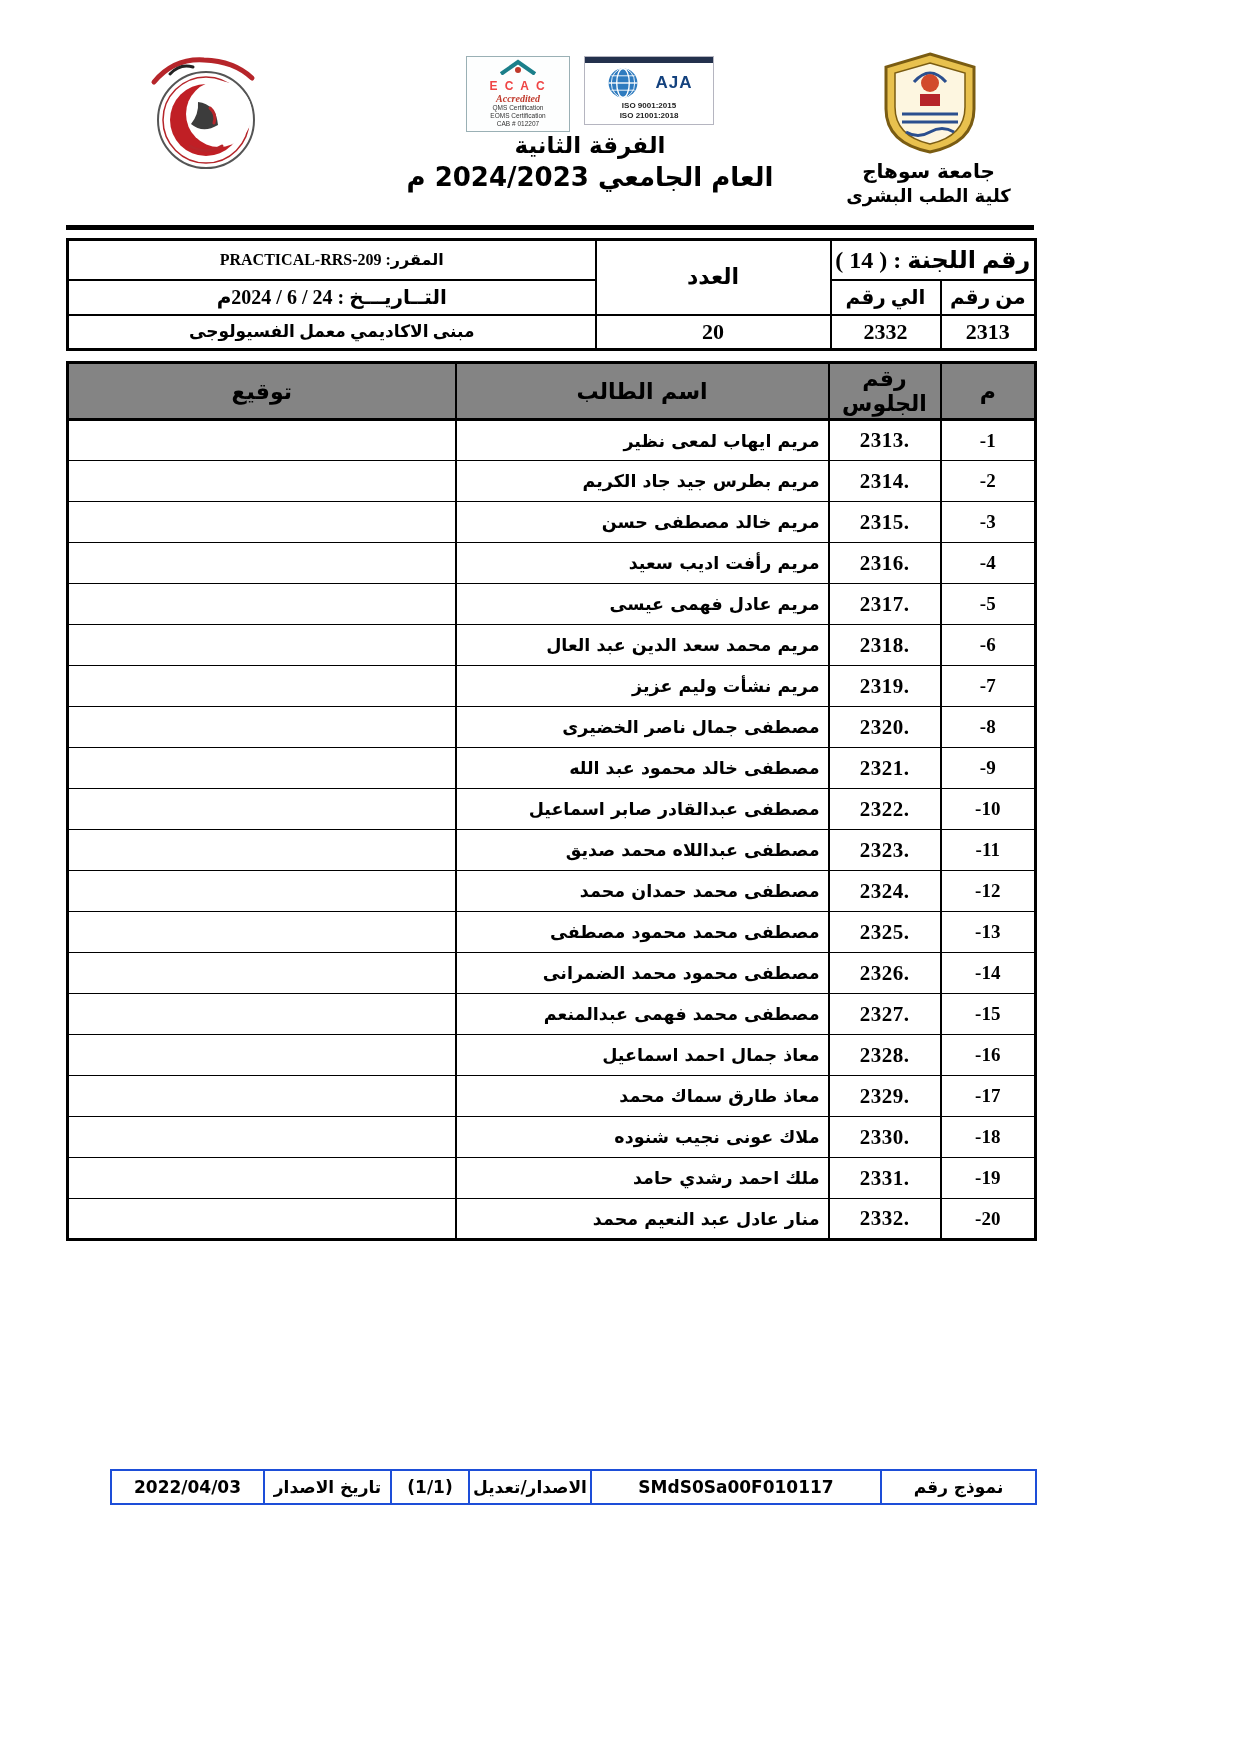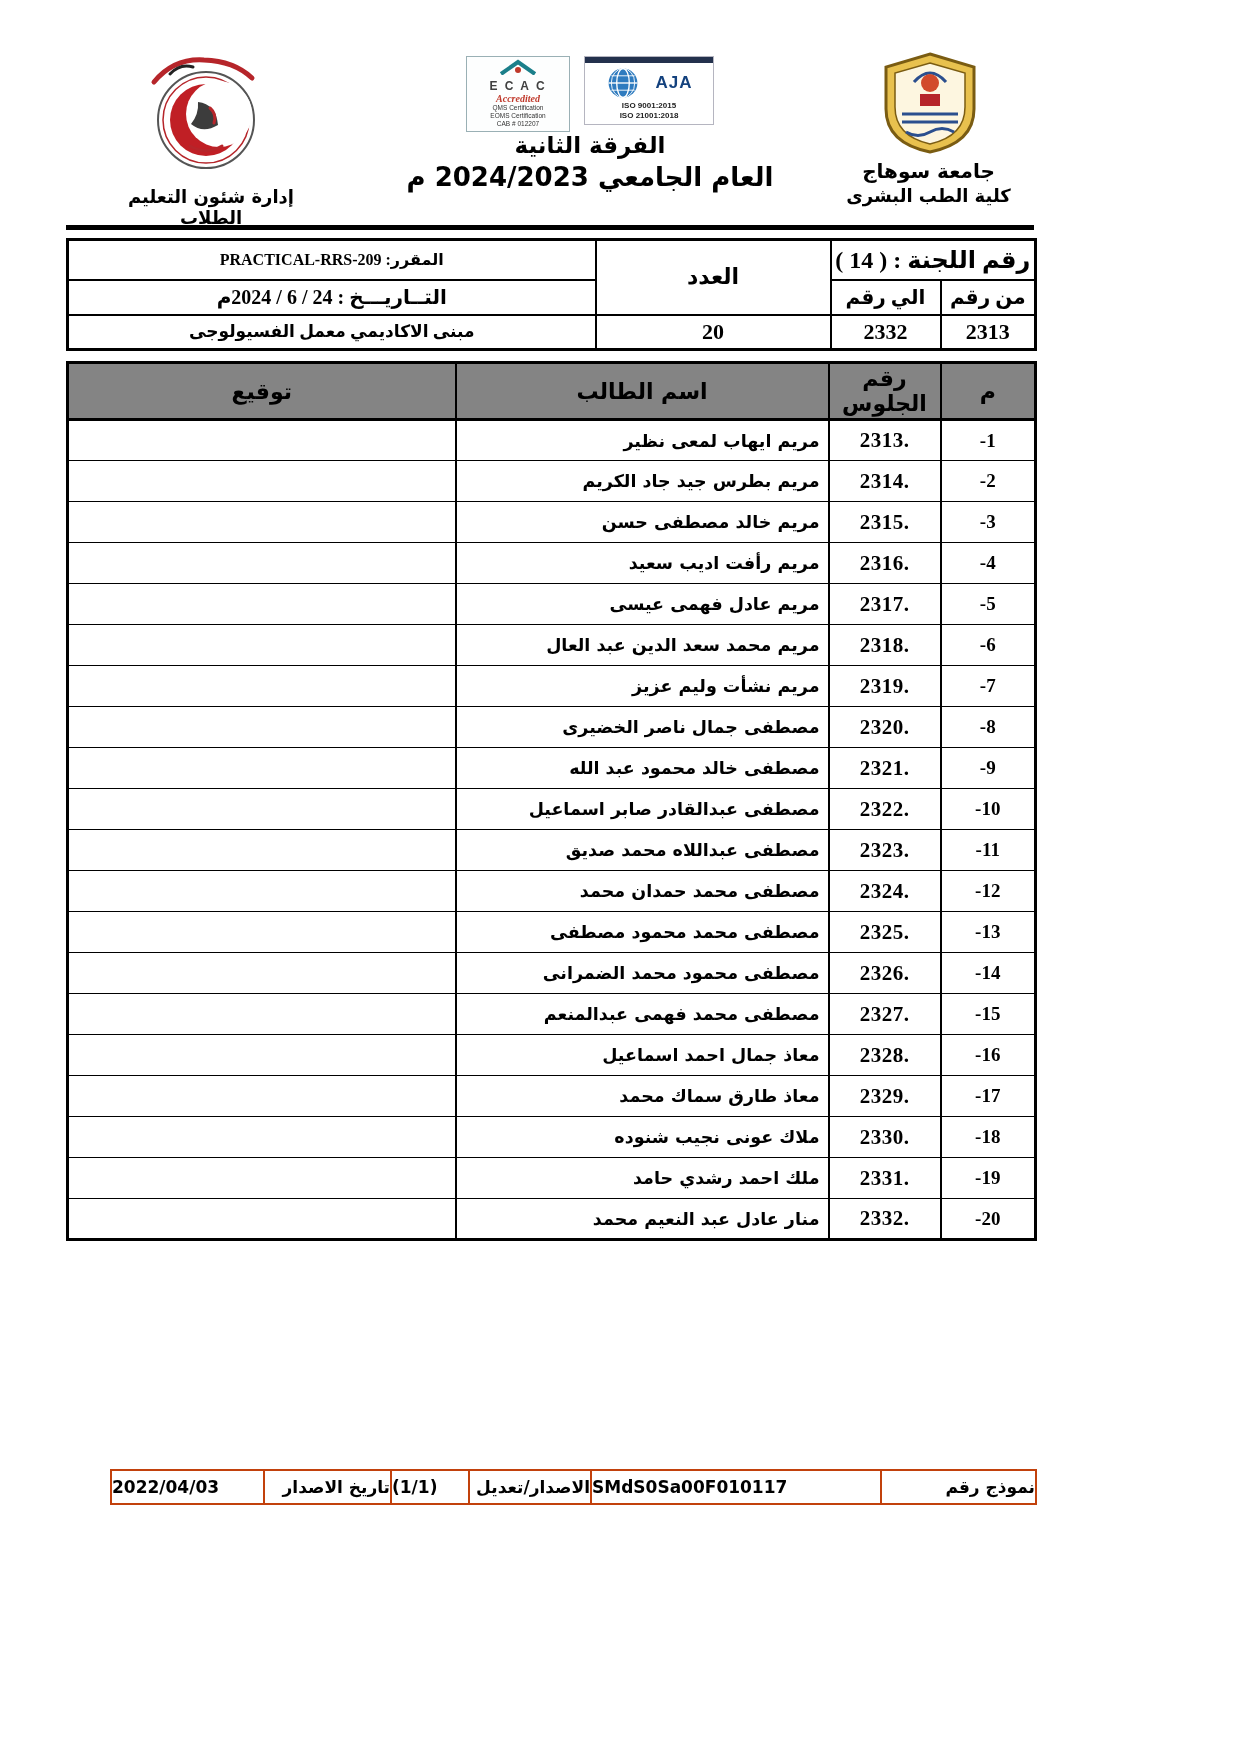--- a/index.html
+++ b/index.html
@@ -8,21 +8,21 @@
   .page { position:absolute; left:66px; top:0; width:968px; padding-top:40px; }
 
   
   .hdr { position:relative; height:185px; }
   .fac-logo { position:absolute; left:60px; top:12px; width:160px; height:122px; }
   .dept { position:absolute; left:30px; top:146px; width:230px; text-align:center;
           font-weight:bold; font-size:18px; font-family:"DejaVu Sans",sans-serif; direction:rtl; }
   .accred { position:absolute; left:374px; top:16px; width:300px; display:flex; gap:14px;
             justify-content:center; align-items:flex-start; }
   .ecac-box { width:104px; border:1px solid #9ab0b5; padding:2px 2px 3px; text-align:center; background:#fdfefe; }
-  .ecac-name { color:#404040; font-weight:bold; font-size:12px; letter-spacing:2px; font-family:"Liberation Sans",sans-serif; }
+  .ecac-name { color:#ef4444; font-weight:bold; font-size:12px; letter-spacing:2px; font-family:"Liberation Sans",sans-serif; }
   .ecac-acc { color:#c0392b; font-weight:bold; font-style:italic; font-size:10px; }
   .ecac-line { font-size:6.5px; color:#333; line-height:8px; font-family:"Liberation Sans",sans-serif; }
   .aja-box { width:130px; border:1px solid #b5b5c0; text-align:center; background:#fff; padding-bottom:3px; }
   .aja-bar { height:6px; background:#23314d; margin-bottom:2px; }
   .aja-top { display:flex; align-items:center; justify-content:center; gap:14px; }
   .aja-name { color:#14427e; font-weight:bold; font-size:17px; font-family:"Liberation Sans",sans-serif; letter-spacing:1px; }
   .aja-line { font-size:8px; font-weight:bold; color:#222; line-height:10px; font-family:"Liberation Sans",sans-serif; }
   .titles { position:absolute; left:324px; top:90px; width:400px; text-align:center; direction:rtl;
             font-family:"DejaVu Sans",sans-serif; }
   .t1 { font-weight:bold; font-size:23px; line-height:30px; }
@@ -58,21 +58,21 @@
   .main td { border:1px solid #000; border-left-width:2px; border-right-width:2px; height:41px; }
   .idx  { direction:ltr; text-align:center; font-weight:bold; font-size:19px; }
   .seat { direction:ltr; text-align:center; font-weight:bold; font-size:21px; letter-spacing:0.5px; }
   .name { font-weight:bold; font-size:17.5px; text-align:right; padding-right:8px;
           font-family:"DejaVu Sans",sans-serif; }
   .sig  { background:#fff; }
 
   
   .foot { border-collapse:collapse; table-layout:fixed; width:925px; margin-left:44px;
           margin-top:228px; direction:rtl; }
-  .foot td { border:2px solid #c2410c; font-weight:bold; height:34px;
+  .foot td { border:2px solid #1d4ed8; text-align:center; font-weight:bold; height:34px;
              font-size:17px; font-family:"DejaVu Sans",sans-serif; vertical-align:middle; }
   .fv { direction:ltr; font-family:"Liberation Serif",serif; font-size:18px; }
 </style>
 </head>
 <body>
 
 <div class="page">
 
   <div class="hdr">
 
@@ -83,21 +83,20 @@
         <circle cx="80" cy="68" r="48" fill="#fff" stroke="#555" stroke-width="2"></circle>
         <circle cx="80" cy="68" r="43" fill="none" stroke="#b6252a" stroke-width="1.5"></circle>
         <circle cx="80" cy="68" r="36" fill="#c01f25"></circle>
         <circle cx="93" cy="62" r="33" fill="#fff"></circle>
         <path d="M72,50 q18,2 20,23 q-15,9 -27,-1 q8,-10 7,-22z" fill="#1a1a1a" opacity="0.85"></path>
         <path d="M84,56 q7,6 4,15" stroke="#b6252a" stroke-width="3" fill="none" stroke-linecap="round"></path>
         <path d="M64,94 q16,9 32,0" stroke="#b6252a" stroke-width="3" fill="none" stroke-linecap="round"></path>
       </svg>
     </div>
 
-    <div class="dept">إدارة شئون التعليم الطلاب</div>
 
     <div class="accred">
       <div class="ecac-box">
         <svg viewBox="0 0 40 16" width="40" height="16">
           <path d="M3,15 L20,3 L37,15" fill="none" stroke="#1b7f8a" stroke-width="4"></path>
           <circle cx="20" cy="11" r="3" fill="#c0392b"></circle>
         </svg>
         <div class="ecac-name">E C A C</div>
         <div class="ecac-acc">Accredited</div>
         <div class="ecac-line">QMS Certification</div>

